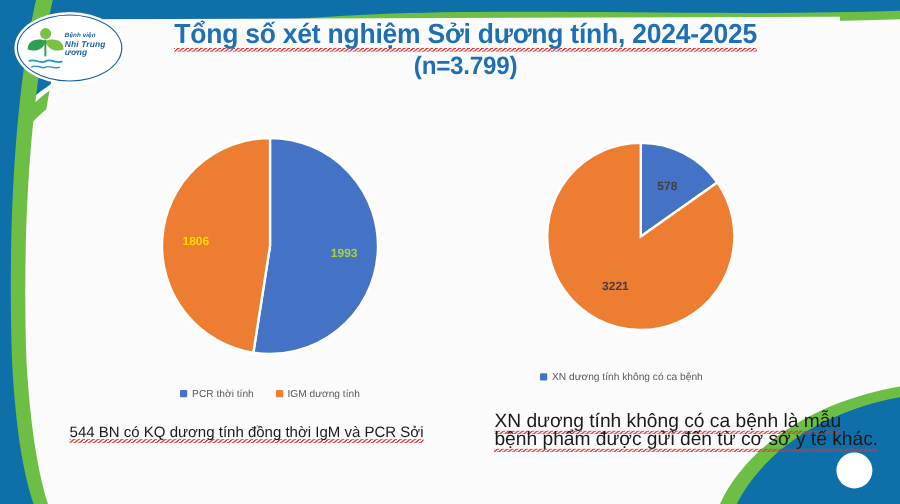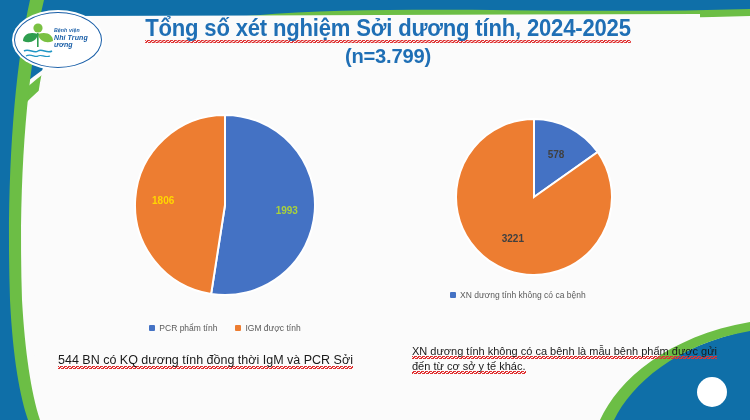--- a/index.html
+++ b/index.html
@@ -63,36 +63,36 @@
   
   .chart{position:absolute;}
   #chart-left{left:85px;top:105px;width:280px;height:250px;}
   #chart-right{left:412px;top:105px;width:250px;height:215px;}
 
   .legend{
     position:absolute;width:100%;
     display:flex;justify-content:center;gap:18px;
     font-size:8.5px;color:#5a5a5a;
   }
-  .legend.stack{flex-direction:column;align-items:flex-start;gap:5px;padding-left:38px;justify-content:flex-start;}
+  .legend.stack{flex-direction:column;align-items:flex-start;gap:5px;padding-left:38px;justify-content:flex-start;margin-top:19px;}
   .lg-item{display:flex;align-items:center;gap:4px;white-space:nowrap;}
   .lg-swatch{width:6px;height:6px;display:inline-block;border-radius:1px;}
 
   #legend-left{left:0;top:218px;}
   #legend-right{left:0;top:185px;}
 
   
   .caption{
     position:absolute;
     font-size:12.5px;
     color:#1a1a1a;
     line-height:17px;
   }
   #caption-left{left:58px;top:352px;width:350px;}
-  #caption-right{left:412px;top:344px;width:320px;font-size:11px;line-height:15px;}
+  #caption-right{left:412px;top:344px;width:320px;font-size:16px;line-height:15px;}
   .caption .sq{background-size:4px 3px;}
 
   .pie-label{
     font-weight:bold;
     font-size:10px;
     paint-order:stroke;
   }
 </style>
 </head>
 <body>
@@ -149,25 +149,25 @@
       <g>
         <path id="pl-s0" stroke="#ffffff" stroke-width="2" d="M140,100 L140,10 A90,90 0 1,1 126.13779262385714,188.92603222150873 Z" fill="#4472c4"></path>
         <path id="pl-s1" stroke="#ffffff" stroke-width="2" d="M140,100 L126.13779262385714,188.92603222150873 A90,90 0 0,1 139.99999999999997,10 Z" fill="#ed7d31"></path>
       </g>
       <text id="pl-t0" class="pie-label" text-anchor="middle" x="201.81476216440174" y="108.78906865250924" fill="#a9d13c">1993</text>
       <text id="pl-t1" class="pie-label" text-anchor="middle" x="78.18523783559826" y="99.21093134749077" fill="#ffd700">1806</text>
     </svg>
     <div class="legend" id="legend-left">
       <div class="lg-item">
         <span class="lg-swatch" id="ll-sw0" style="background: rgb(68, 114, 196);"></span>
-        <span>PCR phẩm tính</span>
+        <span>PCR thời tính</span>
       </div>
       <div class="lg-item">
         <span class="lg-swatch" id="ll-sw1" style="background: rgb(237, 125, 49);"></span>
-        <span>IGM được tính</span>
+        <span>IGM dương tính</span>
       </div>
     </div>
   </div>
 
   <div class="chart" id="chart-right">
     <svg viewBox="0 0 250 180" width="250" height="180">
       <g>
         <path id="pr-s0" stroke="#ffffff" stroke-width="2" d="M122,92 L122,14 A78,78 0 0,1 185.71556427612038,47.0074798552518 Z" fill="#4472c4"></path>
         <path id="pr-s1" stroke="#ffffff" stroke-width="2" d="M122,92 L185.71556427612038,47.0074798552518 A78,78 0 1,1 121.99999999999999,14 Z" fill="#ed7d31"></path>
       </g>

